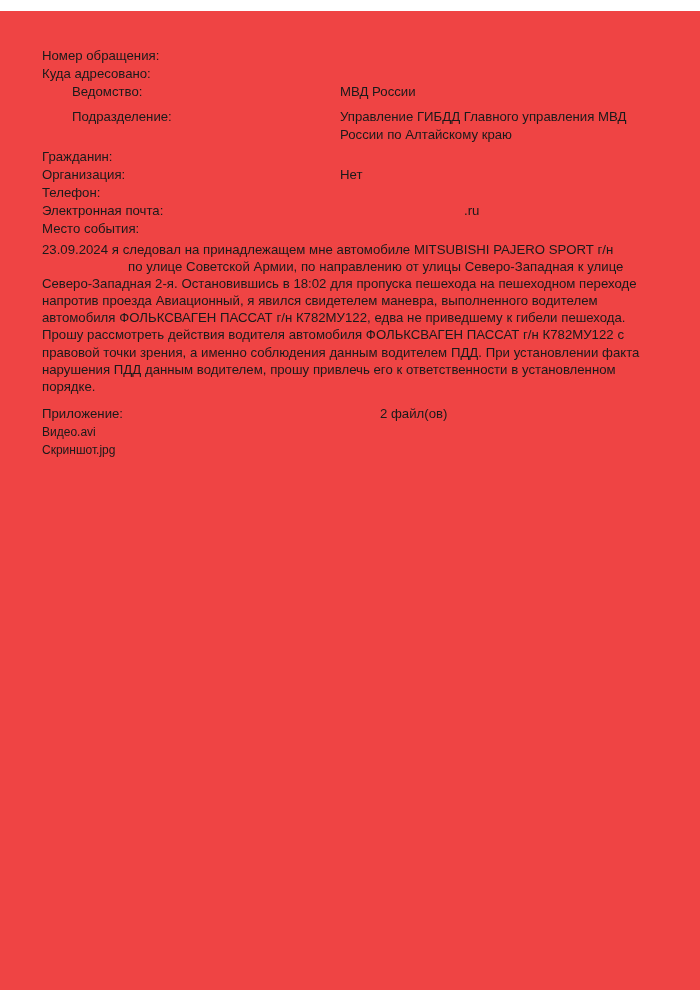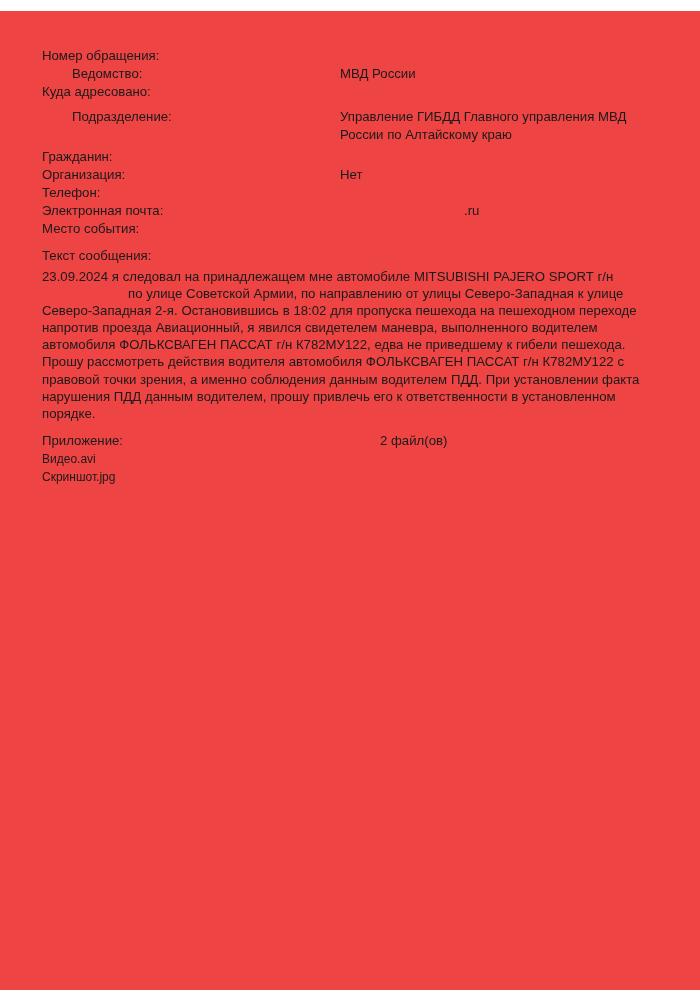--- a/index.html
+++ b/index.html
@@ -111,27 +111,27 @@
 
 <div class="page">
   <div class="doc">
 
     <div class="field-row">
       <span class="field-label">Номер обращения:</span>
       <span class="field-value empty"></span>
     </div>
 
     <div class="field-row">
-      <span class="field-label indented">Ведомство:</span>
-      <span class="field-value">МВД России</span>
+      <span class="field-label">Куда адресовано:</span>
+      <span class="field-value empty"></span>
     </div>
 
     <div class="field-row">
-      <span class="field-label">Куда адресовано:</span>
-      <span class="field-value empty"></span>
+      <span class="field-label indented">Ведомство:</span>
+      <span class="field-value">МВД России</span>
     </div>
 
     <div class="row-gap-med"></div>
 
     <div class="field-row">
       <span class="field-label indented">Подразделение:</span>
       <span class="field-value">Управление ГИБДД Главного управления МВД России по Алтайскому краю</span>
     </div>
 
     <div class="row-gap-small"></div>
@@ -153,21 +153,20 @@
 
     <div class="field-row">
       <span class="field-label">Электронная почта:</span>
       <span class="field-value email-value">.ru</span>
     </div>
 
     <div class="field-row">
       <span class="field-label">Место события:</span>
     </div>
 
-    <div class="body-label">Текст сообщения:</div>
 
     <div class="body-text"><span>23.09.2024 я следовал на принадлежащем мне автомобиле MITSUBISHI PAJERO SPORT г/н</span><span class="redacted-gap"></span><span>по улице Советской Армии, по направлению от улицы Северо-Западная к улице Северо-Западная 2-я. Остановившись в 18:02 для пропуска пешехода на пешеходном переходе напротив проезда Авиационный, я явился свидетелем маневра, выполненного водителем автомобиля ФОЛЬКСВАГЕН ПАССАТ г/н К782МУ122, едва не приведшему к гибели пешехода. Прошу рассмотреть действия водителя автомобиля ФОЛЬКСВАГЕН ПАССАТ г/н К782МУ122 с правовой точки зрения, а именно соблюдения данным водителем ПДД. При установлении факта нарушения ПДД данным водителем, прошу привлечь его к ответственности в установленном порядке.</span></div>
 
     <div class="attach-block">
       <div class="attach-row">
         <span class="attach-label">Приложение:</span>
         <span class="attach-count">2 файл(ов)</span>
       </div>
       <div class="attach-file">Видео.avi</div>
       <div class="attach-file">Скриншот.jpg</div>

